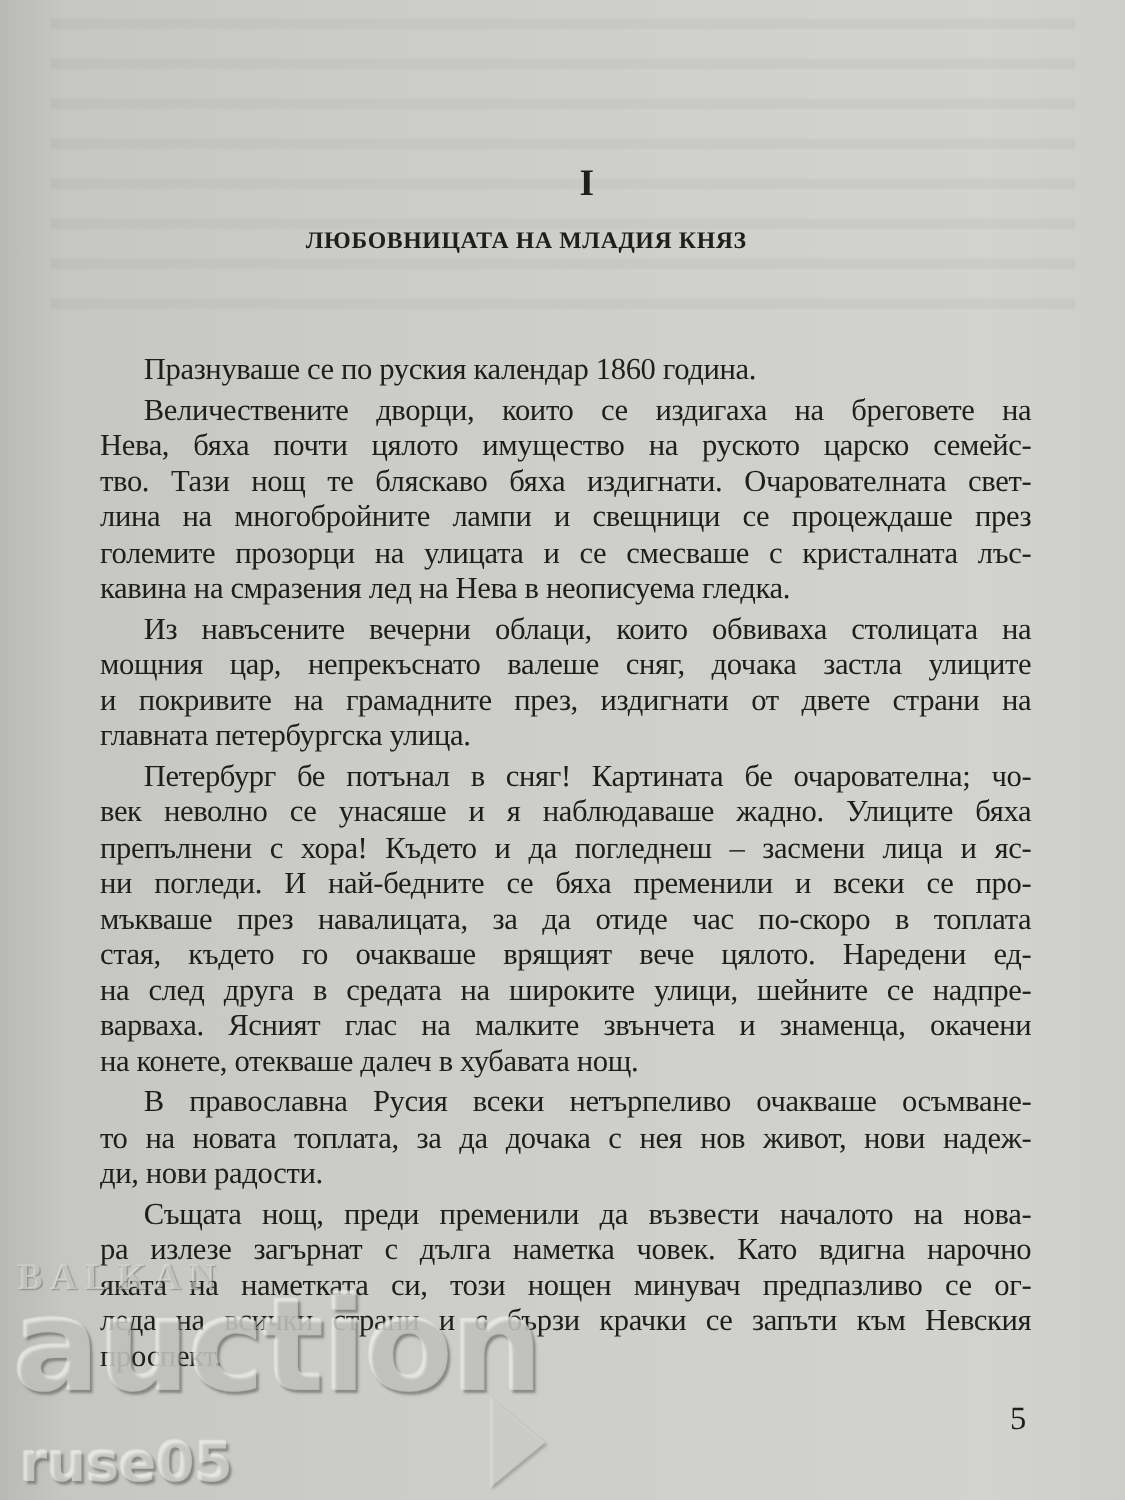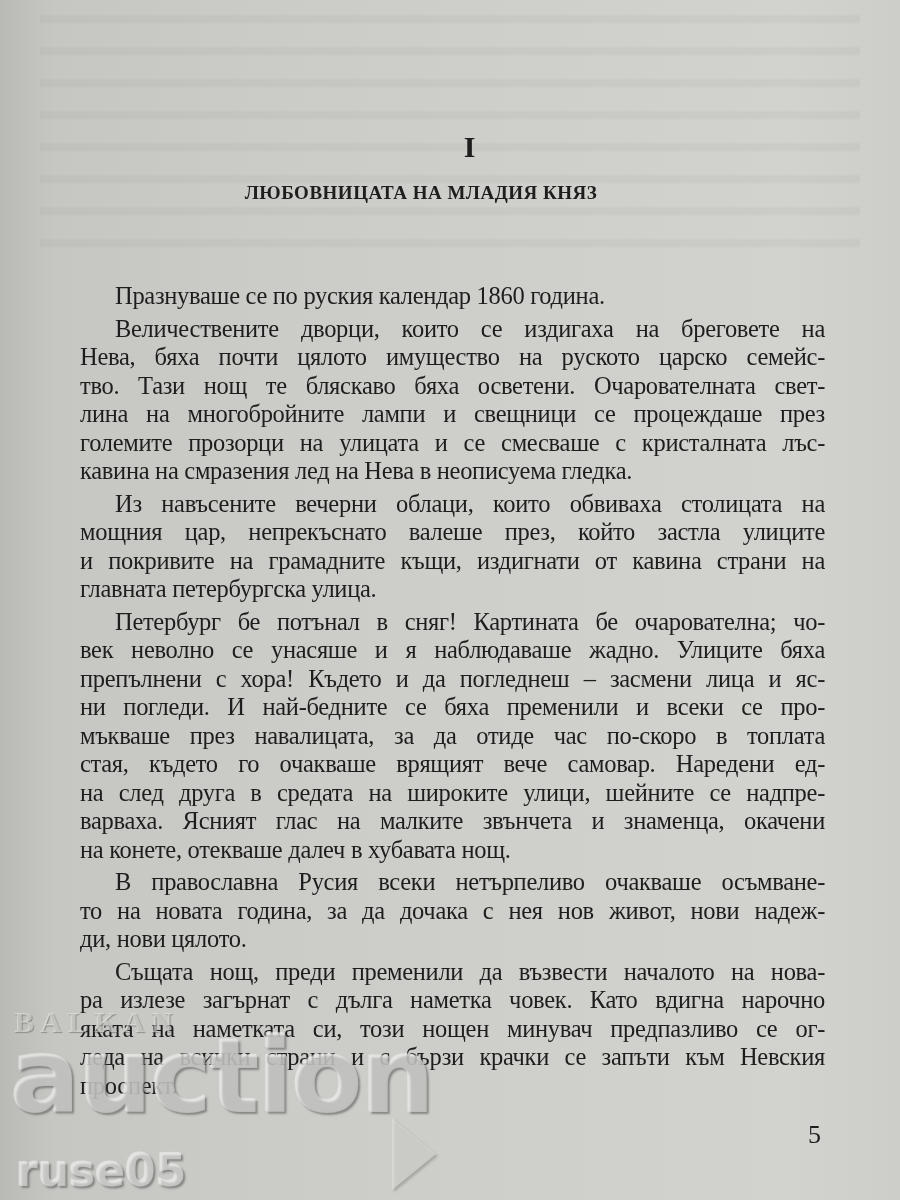--- a/index.html
+++ b/index.html
@@ -133,46 +133,46 @@
   <div class="chapter-num">I</div>
   <div class="chapter-title">ЛЮБОВНИЦАТА НА МЛАДИЯ КНЯЗ</div>
 
   <div class="body-text">
 
     <div class="line indent last">Празнуваше се по руския календар 1860 година.</div>
     <div class="para-gap"></div>
 
     <div class="line indent">Величествените дворци, които се издигаха на бреговете на</div>
     <div class="line">Нева, бяха почти цялото имущество на руското царско семейс-</div>
-    <div class="line">тво. Тази нощ те бляскаво бяха осветени. Очарователната свет-</div>
+    <div class="line">тво. Тази нощ те бляскаво бяха издигнати. Очарователната свет-</div>
     <div class="line">лина на многобройните лампи и свещници се процеждаше през</div>
     <div class="line">големите прозорци на улицата и се смесваше с кристалната лъс-</div>
     <div class="line last">кавина на смразения лед на Нева в неописуема гледка.</div>
     <div class="para-gap"></div>
 
     <div class="line indent">Из навъсените вечерни облаци, които обвиваха столицата на</div>
-    <div class="line">мощния цар, непрекъснато валеше през, който застла улиците</div>
-    <div class="line">и покривите на грамадните къщи, издигнати от кавина страни на</div>
+    <div class="line">мощния цар, непрекъснато валеше сняг, дочака застла улиците</div>
+    <div class="line">и покривите на грамадните през, издигнати от двете страни на</div>
     <div class="line last">главната петербургска улица.</div>
     <div class="para-gap"></div>
 
     <div class="line indent">Петербург бе потънал в сняг! Картината бе очарователна; чо-</div>
     <div class="line">век неволно се унасяше и я наблюдаваше жадно. Улиците бяха</div>
     <div class="line">препълнени с хора! Където и да погледнеш – засмени лица и яс-</div>
     <div class="line">ни погледи. И най-бедните се бяха пременили и всеки се про-</div>
     <div class="line">мъкваше през навалицата, за да отиде час по-скоро в топлата</div>
-    <div class="line">стая, където го очакваше врящият вече самовар. Наредени ед-</div>
+    <div class="line">стая, където го очакваше врящият вече цялото. Наредени ед-</div>
     <div class="line">на след друга в средата на широките улици, шейните се надпре-</div>
     <div class="line">варваха. Ясният глас на малките звънчета и знаменца, окачени</div>
     <div class="line last">на конете, отекваше далеч в хубавата нощ.</div>
     <div class="para-gap"></div>
 
     <div class="line indent">В православна Русия всеки нетърпеливо очакваше осъмване-</div>
-    <div class="line">то на новата година, за да дочака с нея нов живот, нови надеж-</div>
-    <div class="line last">ди, нови цялото.</div>
+    <div class="line">то на новата топлата, за да дочака с нея нов живот, нови надеж-</div>
+    <div class="line last">ди, нови радости.</div>
     <div class="para-gap"></div>
 
     <div class="line indent">Същата нощ, преди пременили да възвести началото на нова-</div>
     <div class="line">ра излезе загърнат с дълга наметка човек. Като вдигна нарочно</div>
     <div class="line">яката на наметката си, този нощен минувач предпазливо се ог-</div>
     <div class="line">леда на всички страни и с бързи крачки се запъти към Невския</div>
     <div class="line last">проспект.</div>
   </div>
 
   <div class="page-number">5</div>

